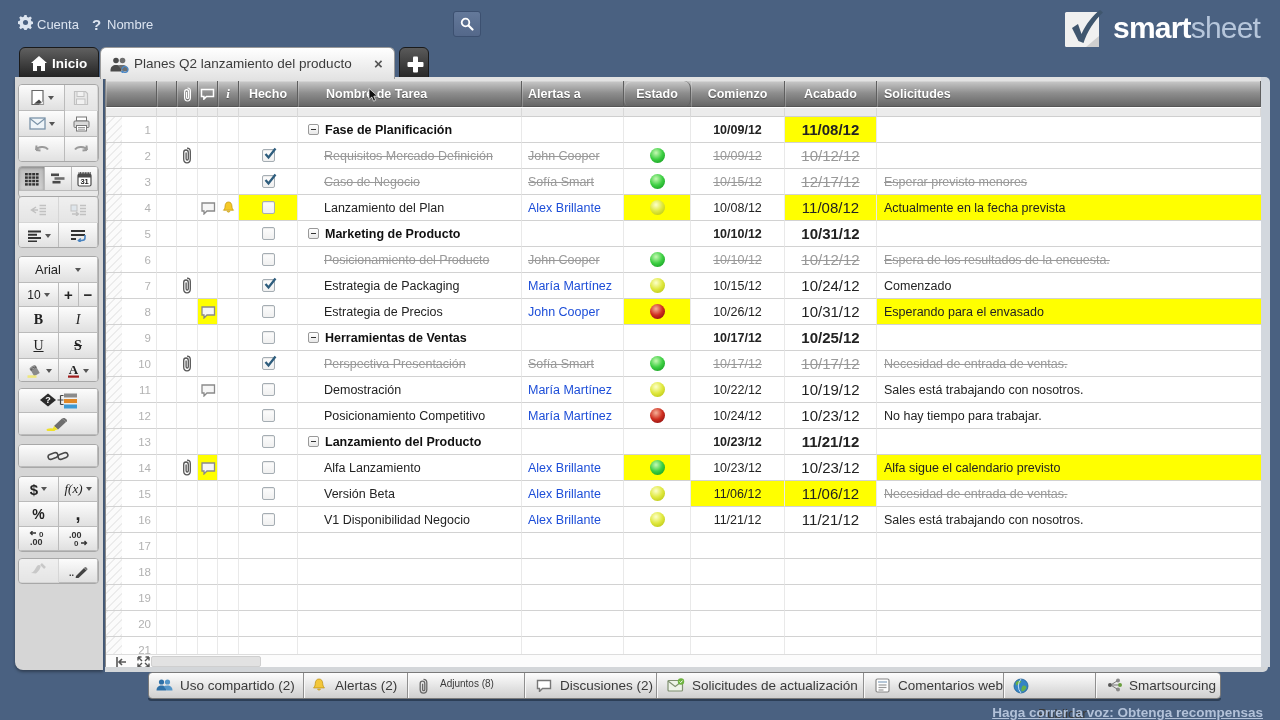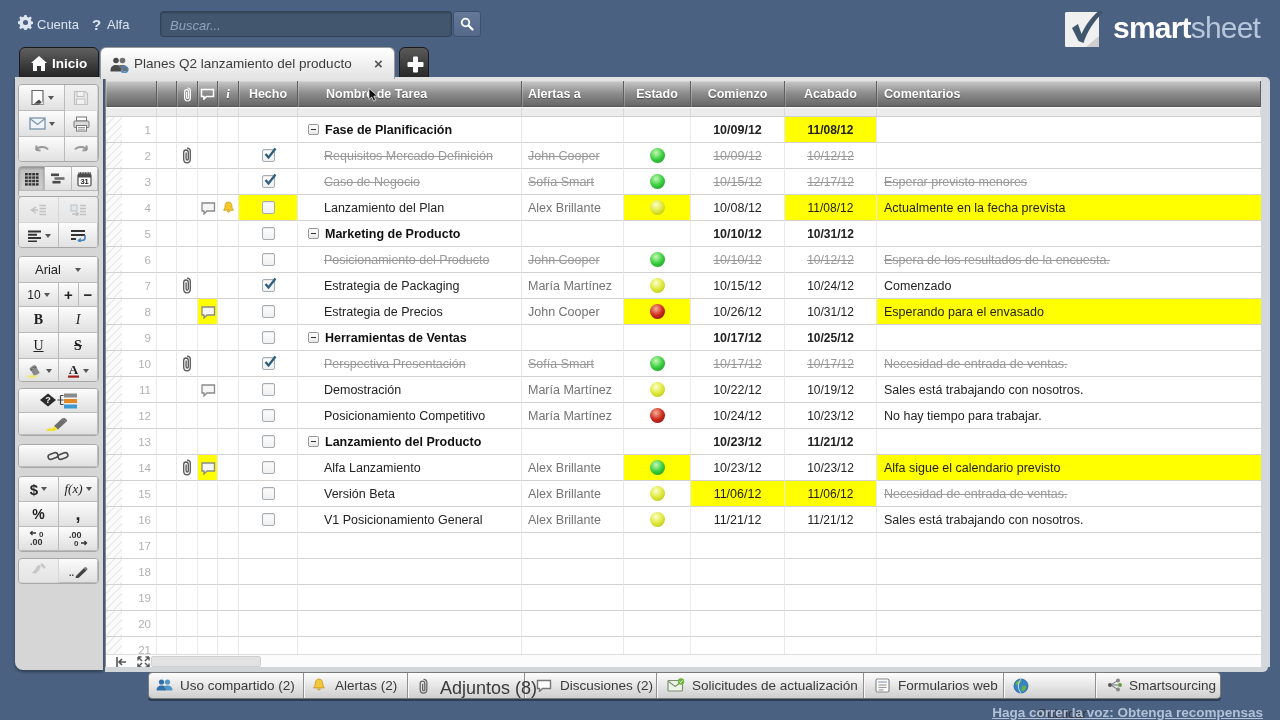--- a/index.html
+++ b/index.html
@@ -28,24 +28,24 @@
 .hc{height:26px;border-right:1px solid #5e5e5e;box-shadow:inset 1px 1px 0 rgba(255,255,255,.22);color:#fff;font-size:12.5px;font-weight:bold;display:flex;align-items:center;justify-content:center;text-shadow:0 1px 1px rgba(0,0,0,.4);}
 #gfilter{position:absolute;left:0;top:31px;width:1155px;height:9px;background:#ececec;border-bottom:1px solid #cfcfcf;display:flex;}
 .fc{height:10px;border-right:1px solid #d8d8d8;}
 #grows{position:absolute;left:0;top:40px;width:1155px;height:538px;overflow:hidden;}
 .r{display:flex;height:26px;width:1155px;background:#fff;}
 .c{height:26px;border-right:1px solid #e9e9e9;border-bottom:1px solid #d2d2d2;display:flex;align-items:center;overflow:hidden;white-space:nowrap;position:relative;}
 .rn{justify-content:flex-end;padding-right:5px;color:#b2b2b2;font-size:11.5px;}
 .hatch{position:absolute;left:0;top:0;bottom:0;width:16px;background:repeating-linear-gradient(135deg,#ececec 0 1.5px,#fbfbfb 1.5px 5.5px);}
 .w0{width:51px;}.w1{width:20px;}.w2{width:21px;justify-content:center;}.w3{width:20px;justify-content:center;}.w4{width:21px;justify-content:center;}.w5{width:59px;justify-content:center;}
 .w6{width:224px;padding-left:26px;font-size:12.5px;color:#222;}
-.w7{width:102px;padding-left:6px;font-size:12.5px;color:#737373;}
+.w7{width:102px;padding-left:6px;font-size:12.5px;color:#1d4ed8;}
 .w8{width:67px;justify-content:center;}
 .w9{width:94px;justify-content:center;font-size:12.5px;color:#222;}
-.w10{width:92px;justify-content:center;font-size:12px;color:#222;}
+.w10{width:92px;justify-content:center;font-size:15px;color:#222;}
 .w11{width:384px;padding-left:7px;font-size:12.5px;color:#222;border-right:none;}
 .done{color:#999!important;text-decoration:line-through;}
 .yl{background:#ffff00!important;}
 .b{font-weight:bold;}
 .sec{padding-left:10px!important;font-weight:bold;color:#111;}
 .minus{width:11px;height:11px;border:1px solid #999;background:linear-gradient(#fff,#e8e8e8);border-radius:2px;margin-right:6px;position:relative;flex:none;}
 .minus:after{content:"";position:absolute;left:2px;top:4px;width:5px;height:1px;background:#333;}
 .cb{width:13px;height:13px;border:1px solid #a5adb3;border-radius:2px;background:linear-gradient(#fdfdfd,#f0f0f0);position:relative;flex:none;box-shadow:inset 0 1px 1px rgba(0,0,0,.08);}
 .ball{width:15px;height:15px;border-radius:50%;flex:none;}
 .ball.g{background:radial-gradient(circle at 40% 32%,#b8f5a8 5%,#3ecf43 48%,#17a024 85%);}
@@ -58,24 +58,21 @@
 </style>
 </head>
 <body>
 <div id="app">
   <svg class="ico" style="position:absolute;left:18px;top:15px;" width="15" height="15" viewBox="0 0 16 16">
       <path fill="#dde5f0" d="M6.8 0h2.4l.4 2 1.8.76 1.7-1.2 1.7 1.7-1.2 1.7.75 1.8 2 .4v2.4l-2 .4-.76 1.8 1.2 1.7-1.7 1.7-1.7-1.2-1.8.75-.4 2H6.8l-.4-2-1.8-.76-1.7 1.2-1.7-1.7 1.2-1.7-.75-1.8-2-.4V6.8l2-.4.76-1.8-1.2-1.7 1.7-1.7 1.7 1.2 1.8-.75z"></path>
       <circle cx="8" cy="8" r="2.7" fill="#4a6181"></circle>
     </svg>
   <span class="tb-text" style="left:37px;top:17px;">Cuenta</span>
   <span class="tb-text" style="left:92px;top:16px;font-weight:bold;font-size:15px;">?</span>
-  <span class="tb-text" style="left:107px;top:17px;">Alfa</span>
-  <div id="search">
-      <span>Buscar...</span>
-    </div>
+  <span class="tb-text" style="left:107px;top:17px;">Nombre</span>
   <div id="searchbtn">
       <svg width="14" height="14" viewBox="0 0 14 14" style="position:absolute;left:6px;top:5px;">
         <circle cx="5.5" cy="5.5" r="3.8" fill="none" stroke="#fff" stroke-width="1.8"></circle>
         <line x1="8.5" y1="8.5" x2="12.5" y2="12.5" stroke="#fff" stroke-width="2.2" stroke-linecap="round"></line>
       </svg>
     </div>
   <div id="logo">
     <svg width="48" height="42" viewBox="0 0 48 42" style="position:absolute;left:0;top:0;">
       <rect x="2" y="3" width="34" height="35" rx="1.5" fill="#f0f0f0"></rect>
       <path d="M36 38 L23 38 L36 27 Z" fill="#cfcfcf"></path>
@@ -359,24 +356,24 @@
           <svg width="15" height="12" viewBox="0 0 15 12">
             <path d="M1.5 1.5 h12 v7 h-7 l-2.6 2.6 v-2.6 h-2.4 z" fill="none" stroke="#fff" stroke-width="1.5"></path>
           </svg>
         </div>
         <div class="hc" style="width:21px;">
           <span style="color:#fff;font-size:13px;font-weight:bold;font-style:italic;font-family:'Liberation Serif',serif;">i</span>
         </div>
         <div class="hc" style="width:59px;">Hecho</div>
         <div class="hc" style="width:224px;justify-content:flex-start;padding-left:28px;">Nombre de Tarea</div>
         <div class="hc" style="width:102px;justify-content:flex-start;padding-left:6px;">Alertas a</div>
-        <div class="hc" style="width:67px;">Estado</div>
+        <div class="hc" style="width:67px;border-radius:7px;">Estado</div>
         <div class="hc" style="width:94px;">Comienzo</div>
         <div class="hc" style="width:92px;">Acabado</div>
-        <div class="hc" style="width:384px;justify-content:flex-start;padding-left:7px;">Comentarios</div>
+        <div class="hc" style="width:384px;justify-content:flex-start;padding-left:7px;">Solicitudes</div>
         <svg style="position:absolute;left:262px;top:7px;z-index:5" width="11" height="15" viewBox="0 0 11 15">
           <path d="M1 0.5 L1 11.5 L3.8 9 L5.6 13.2 L7.6 12.3 L5.8 8.2 L9.5 8 Z" fill="#111" stroke="#fff" stroke-width=".7"></path>
         </svg>
       </div>
 <div id="gfilter">
         <div class="fc" style="width:51px;"></div>
         <div class="fc" style="width:20px;"></div>
         <div class="fc" style="width:21px;"></div>
         <div class="fc" style="width:20px;"></div>
         <div class="fc" style="width:21px;"></div>
@@ -704,21 +701,21 @@
         </div>
 <div class="r">
           <div class="c w0 rn"><div class="hatch"></div>16</div>
           <div class="c w1"></div>
           <div class="c w2"></div>
           <div class="c w3"></div>
           <div class="c w4"></div>
           <div class="c w5">
             <div class="cb"></div>
           </div>
-          <div class="c w6">V1 Posicionamiento General</div>
+          <div class="c w6">V1 Disponibilidad Negocio</div>
           <div class="c w7">Alex Brillante</div>
           <div class="c w8">
             <div class="ball y"></div>
           </div>
           <div class="c w9">11/21/12</div>
           <div class="c w10">11/21/12</div>
           <div class="c w11">Sales está trabajando con nosotros.</div>
         </div>
 <div class="r">
           <div class="c w0 rn"><div class="hatch"></div>17</div>
@@ -820,40 +817,40 @@
       </svg></div>
 <span style="position:absolute;left:180px;top:678px;font-size:13.5px;color:#3a3a3a;white-space:nowrap;">Uso compartido (2)</span>
 <div style="position:absolute;left:312px;top:678px;"><svg width="14" height="14" viewBox="0 0 14 14">
         <path d="M7 1 C9.5 1 10.6 3 10.7 5.3 C10.8 7.7 11.4 9 12.5 9.9 L1.5 9.9 C2.6 9 3.2 7.7 3.3 5.3 C3.4 3 4.5 1 7 1 Z" fill="#f3c73a" stroke="#c1951a" stroke-width=".8"></path>
         <path d="M5.4 11 a1.7 1.7 0 0 0 3.2 0 z" fill="#f3c73a" stroke="#c1951a" stroke-width=".6"></path>
       </svg></div>
 <span style="position:absolute;left:335px;top:678px;font-size:13.5px;color:#3a3a3a;white-space:nowrap;">Alertas (2)</span>
 <div style="position:absolute;left:418px;top:678px;"><svg width="11" height="16" viewBox="0 0 11 16">
         <path d="M5.5 1.3 C7.5 1.3 8.8 2.6 8.8 4.6 L8.8 11.6 C8.8 14.2 7.4 15.2 5.5 15.2 C3.6 15.2 2.2 14.2 2.2 11.6 L2.2 5.6 C2.2 4.1 3.1 3.1 4.5 3.1 C5.9 3.1 6.8 4.1 6.8 5.6 L6.8 11.4 C6.8 12.2 6.3 12.6 5.7 12.6 C5.1 12.6 4.6 12.2 4.6 11.4 L4.6 5.7" fill="none" stroke="#666" stroke-width="1.3"></path>
       </svg></div>
-<span style="position:absolute;left:440px;top:678px;font-size:18px;color:#3a3a3a;white-space:nowrap;">Adjuntos (8)</span>
+<span style="position:absolute;left:440px;top:678px;font-size:10px;color:#3a3a3a;white-space:nowrap;">Adjuntos (8)</span>
 <div style="position:absolute;left:536px;top:678px;"><svg width="16" height="13" viewBox="0 0 16 13">
         <path d="M1.5 1.5 h13 v8 h-8 l-3 3 v-3 h-2 z" fill="#fff" stroke="#777" stroke-width="1.4"></path>
       </svg></div>
 <span style="position:absolute;left:560px;top:678px;font-size:13.5px;color:#3a3a3a;white-space:nowrap;">Discusiones (2)</span>
 <div style="position:absolute;left:667px;top:678px;"><svg width="18" height="14" viewBox="0 0 18 14">
         <rect x="1" y="2.5" width="14.5" height="10.5" rx="1" fill="#edf3e8" stroke="#7f9070" stroke-width="1.2"></rect>
         <path d="M1 3 L8.2 8.5 L15.5 3" fill="none" stroke="#7f9070" stroke-width="1.1"></path>
         <circle cx="14" cy="3.5" r="3.2" fill="#6db33f"></circle>
         <path d="M12.6 3.5 L13.7 4.6 L15.5 2.6" stroke="#fff" stroke-width="1" fill="none"></path>
       </svg></div>
 <span style="position:absolute;left:692px;top:678px;font-size:13.5px;color:#3a3a3a;white-space:nowrap;">Solicitudes de actualización</span>
 <div style="position:absolute;left:875px;top:678px;"><svg width="15" height="15" viewBox="0 0 15 15">
         <rect x="1" y="1" width="13" height="13" rx="1.5" fill="#fff" stroke="#888" stroke-width="1.2"></rect>
         <rect x="3" y="3" width="9" height="2" fill="#b5c7d8"></rect>
         <line x1="3.5" y1="7" x2="11.5" y2="7" stroke="#999" stroke-width="1.2"></line>
         <line x1="3.5" y1="9.5" x2="11.5" y2="9.5" stroke="#999" stroke-width="1.2"></line>
         <line x1="3.5" y1="12" x2="8.5" y2="12" stroke="#999" stroke-width="1.2"></line>
       </svg></div>
-<span style="position:absolute;left:898px;top:678px;font-size:13.5px;color:#3a3a3a;white-space:nowrap;">Formularios web</span>
+<span style="position:absolute;left:898px;top:678px;font-size:13.5px;color:#3a3a3a;white-space:nowrap;">Comentarios web</span>
 <div style="position:absolute;left:1013px;top:678px;"><svg width="16" height="16" viewBox="0 0 16 16">
         <circle cx="8" cy="8" r="7" fill="#3584c4" stroke="#1d5f96" stroke-width=".8"></circle>
         <path d="M3 4 C5 2.5 7 2.5 8.5 3.5 C7.5 5.5 5 6 3.5 7.5 C2.5 6.5 2.5 5 3 4 Z" fill="#67b04a"></path>
         <path d="M9.5 8 C11.5 7 13 8 13.5 9.5 C12.5 12 10.5 13.5 8.5 13.5 C8 11.5 8.5 9.5 9.5 8 Z" fill="#67b04a"></path>
         <path d="M8 1 a10.5 10.5 0 0 0 0 14" stroke="#cfe6f7" stroke-width=".9" fill="none"></path>
       </svg></div>
 <span style="position:absolute;left:1038px;top:706px;font-size:13.5px;color:#3a3a3a;white-space:nowrap;">Publicar</span>
 <div style="position:absolute;left:1107px;top:678px;"><svg width="16" height="14" viewBox="0 0 16 14">
         <circle cx="3" cy="7" r="2" fill="#555"></circle>
         <circle cx="11" cy="2.5" r="2" fill="#888"></circle>

